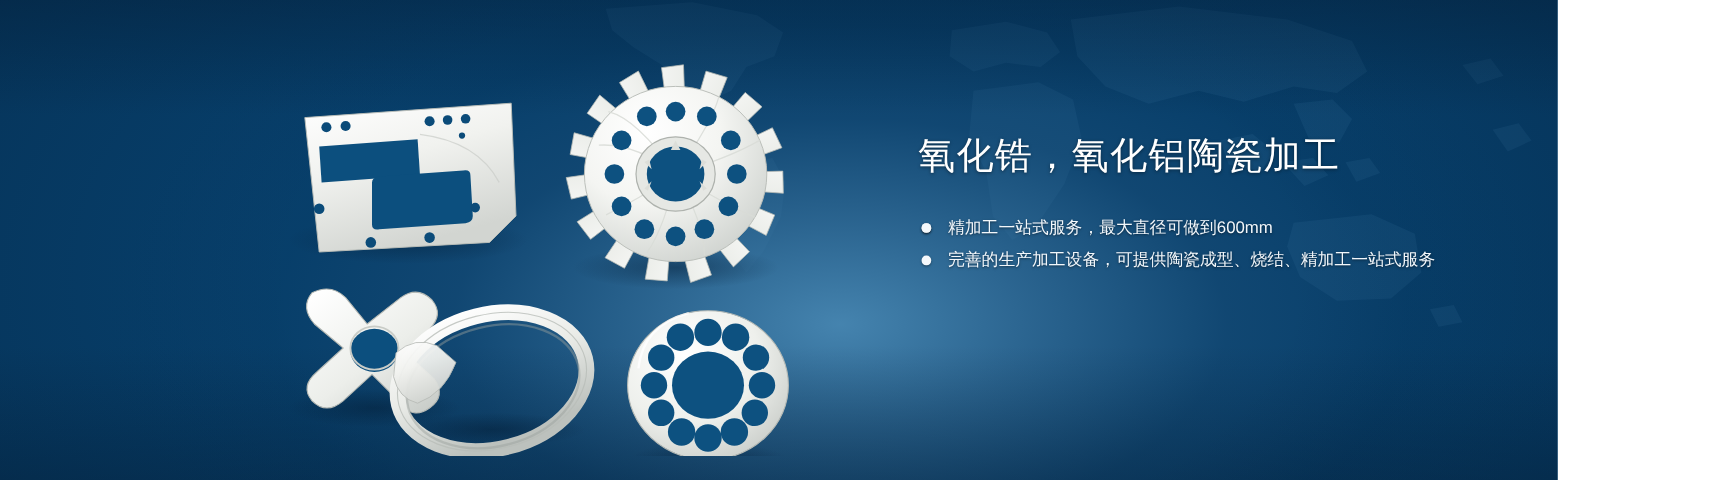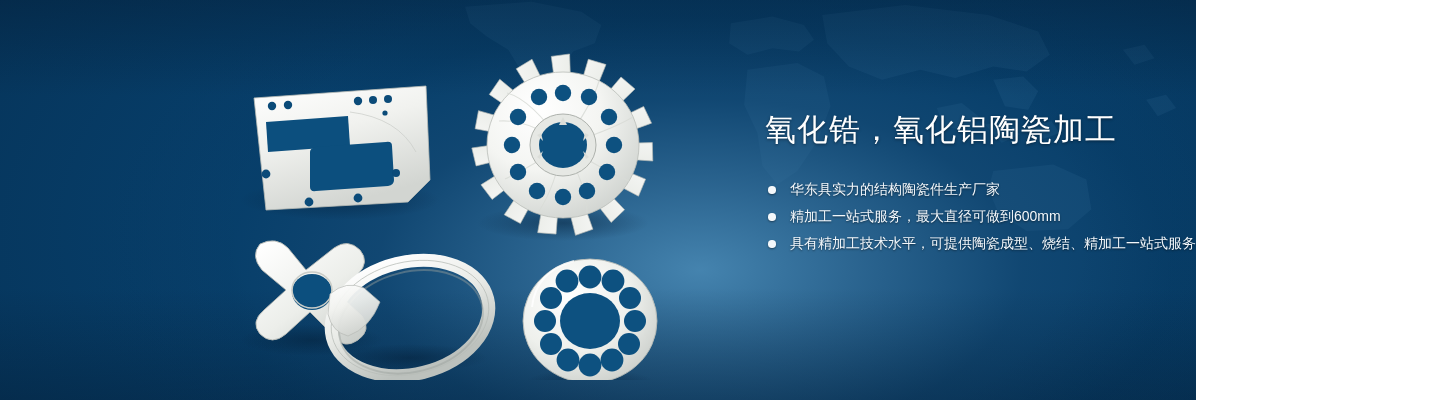--- a/index.html
+++ b/index.html
@@ -1,18 +1,18 @@
 <!DOCTYPE html>
 <html><head>
 <meta charset="utf-8">
 <style>
   html,body{margin:0;padding:0;background:#fff;}
   #banner{
     position:relative;
-    width:1196px;height:400px;
+    width:1298px;height:400px;
     overflow:hidden;
     font-family:"Liberation Sans","DejaVu Sans",sans-serif;
     background:#084370;
   }
   
   .bg-base{
     position:absolute;inset:0;
     background:#073f6b;
   }
   .bg-glow{
@@ -300,26 +300,25 @@
         <path d="M10 52 Q14 16 52 6" fill="none" stroke="#ffffff" stroke-width="2" opacity=".8"></path>
       </g>
     </svg>
   </div>
 
   <div class="copy">
     <div class="title">氧化锆，氧化铝陶瓷加工</div>
     <ul class="bullets">
       <li>
         <span class="dot"></span>
-        <span>华东具实力的结构陶瓷件生产厂家</span>
       </li>
       <li>
         <span class="dot"></span>
         <span>精加工一站式服务，最大直径可做到600mm</span>
       </li>
       <li>
         <span class="dot"></span>
-        <span>具有精加工技术水平，可提供陶瓷成型、烧结、精加工一站式服务</span>
+        <span>完善的生产加工设备，可提供陶瓷成型、烧结、精加工一站式服务</span>
       </li>
     </ul>
   </div>
 
 </div>
 
 </body></html>

